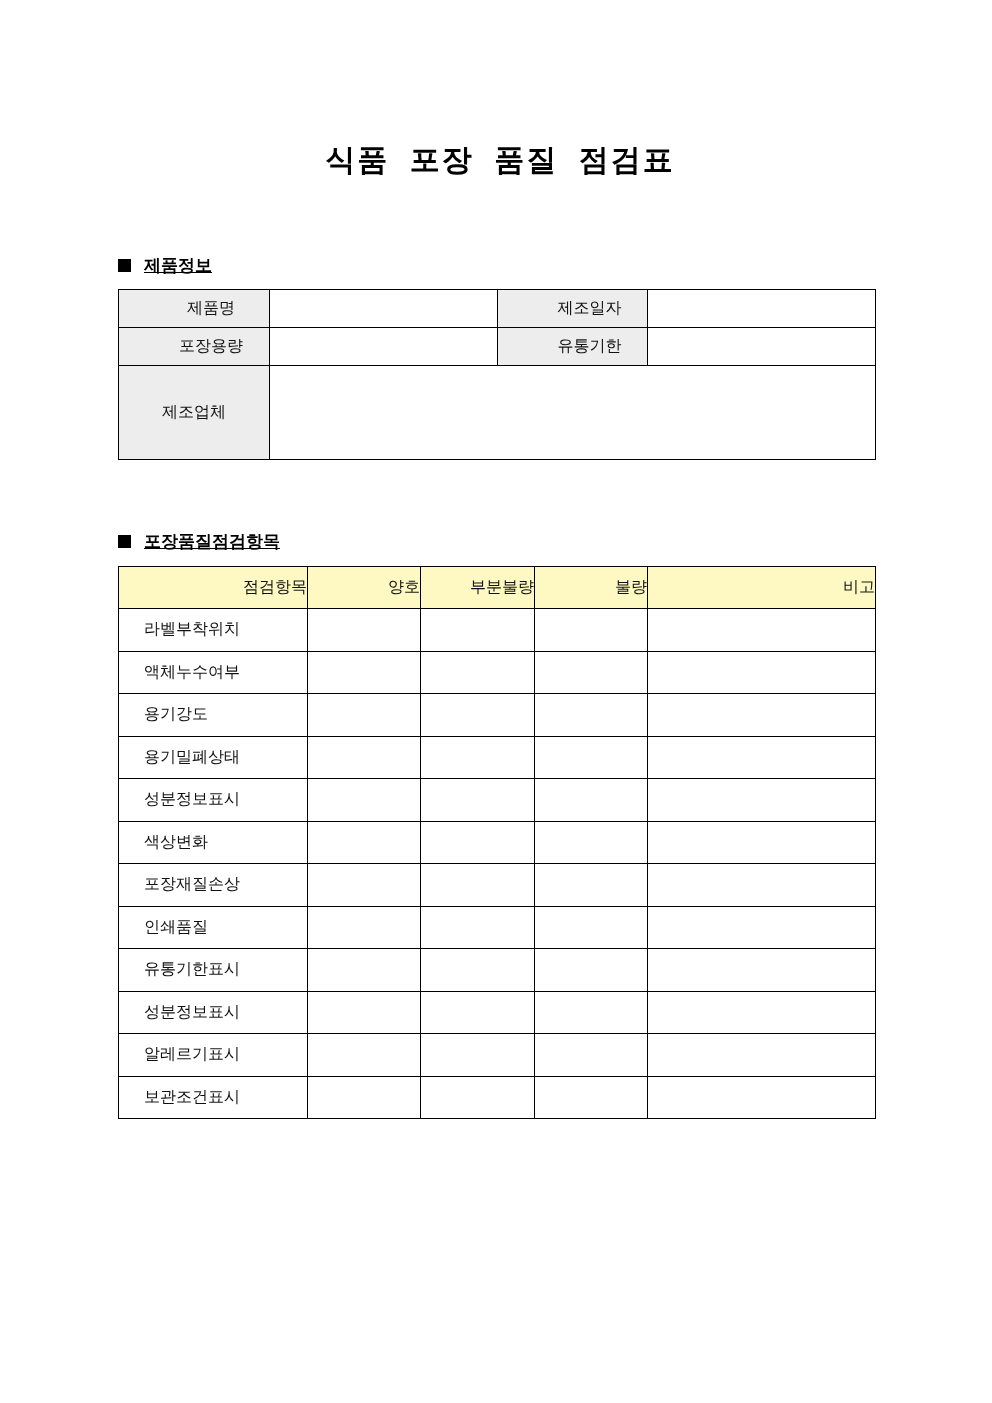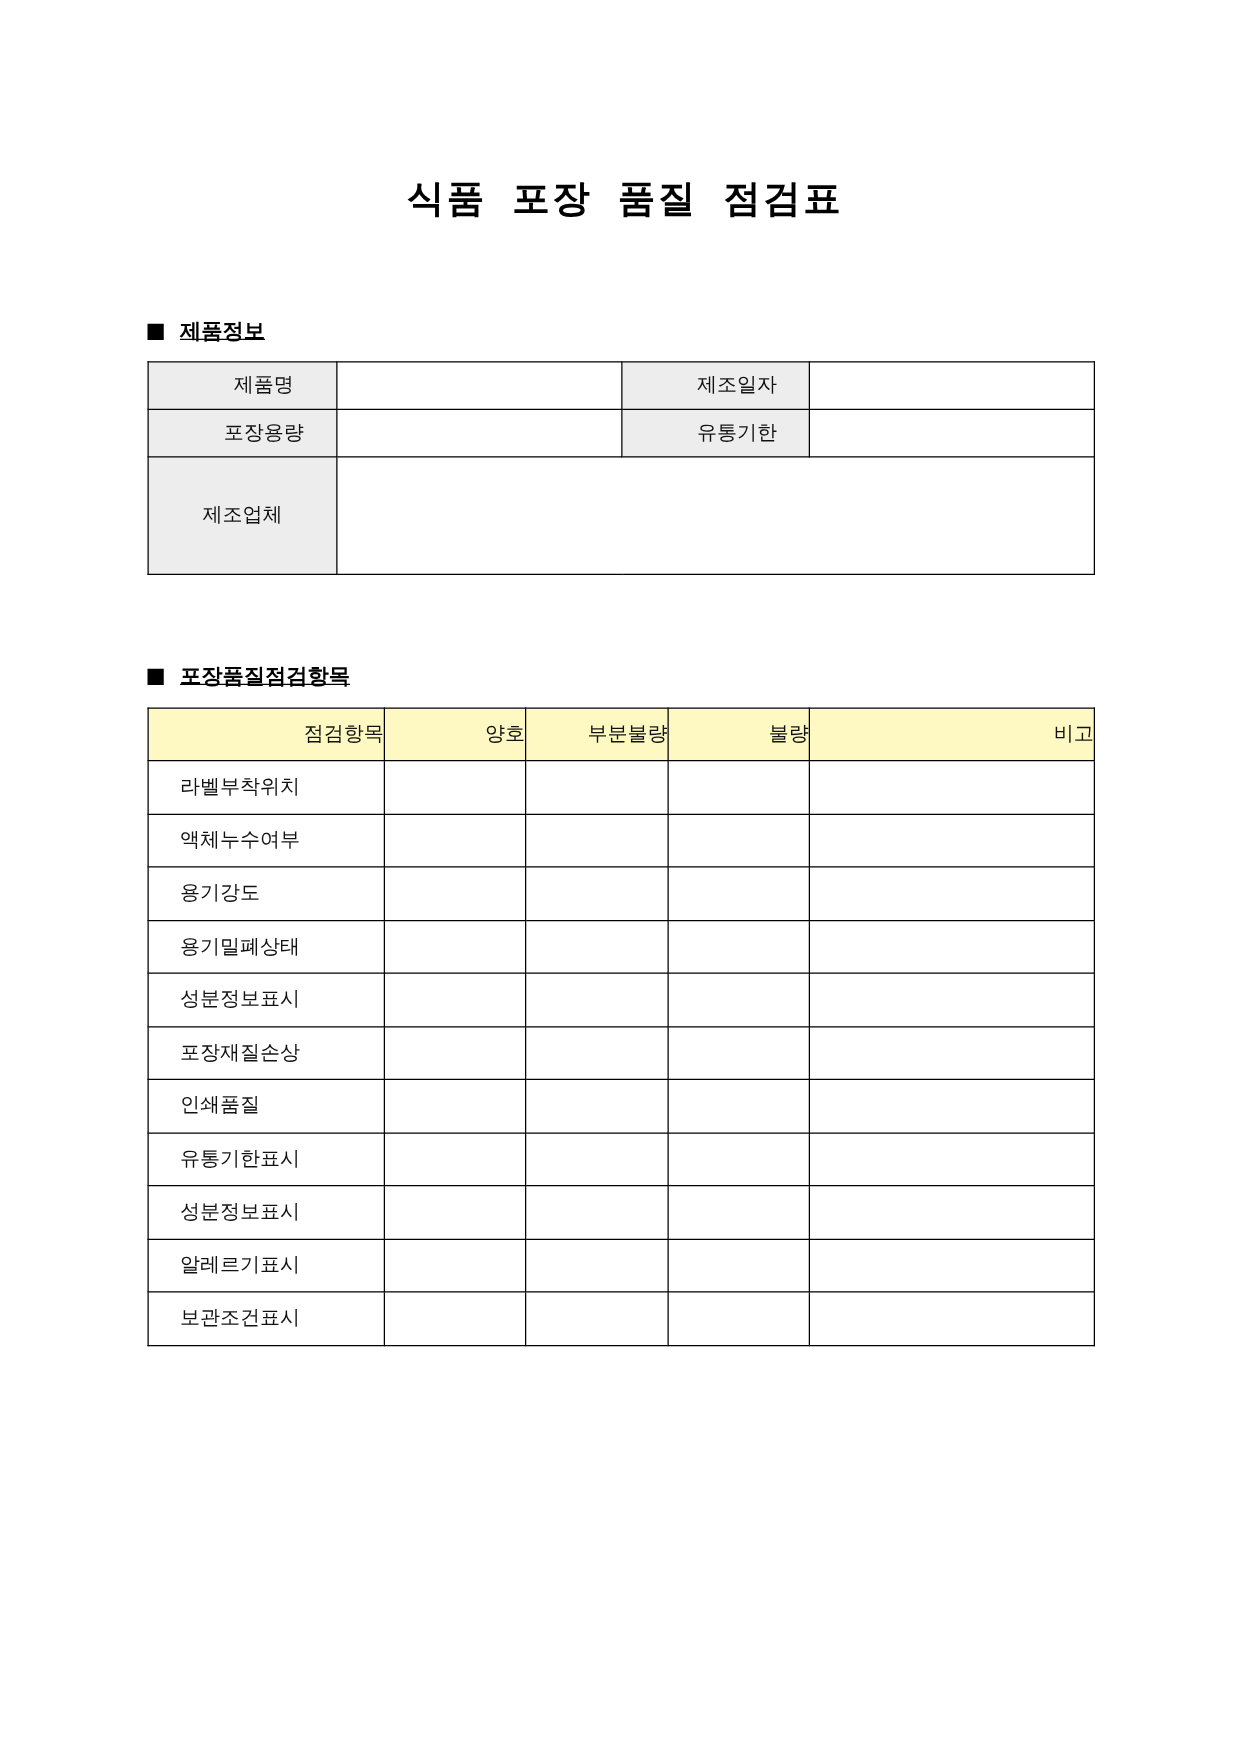--- a/index.html
+++ b/index.html
@@ -172,20 +172,27 @@
         <td></td>
       </tr>
       <tr>
         <td class="item">성분정보표시</td>
         <td></td>
         <td></td>
         <td></td>
         <td></td>
       </tr>
       <tr>
+        <td class="item">색상변화</td>
+        <td></td>
+        <td></td>
+        <td></td>
+        <td></td>
+      </tr>
+      <tr>
         <td class="item">포장재질손상</td>
         <td></td>
         <td></td>
         <td></td>
         <td></td>
       </tr>
       <tr>
         <td class="item">인쇄품질</td>
         <td></td>
         <td></td>

